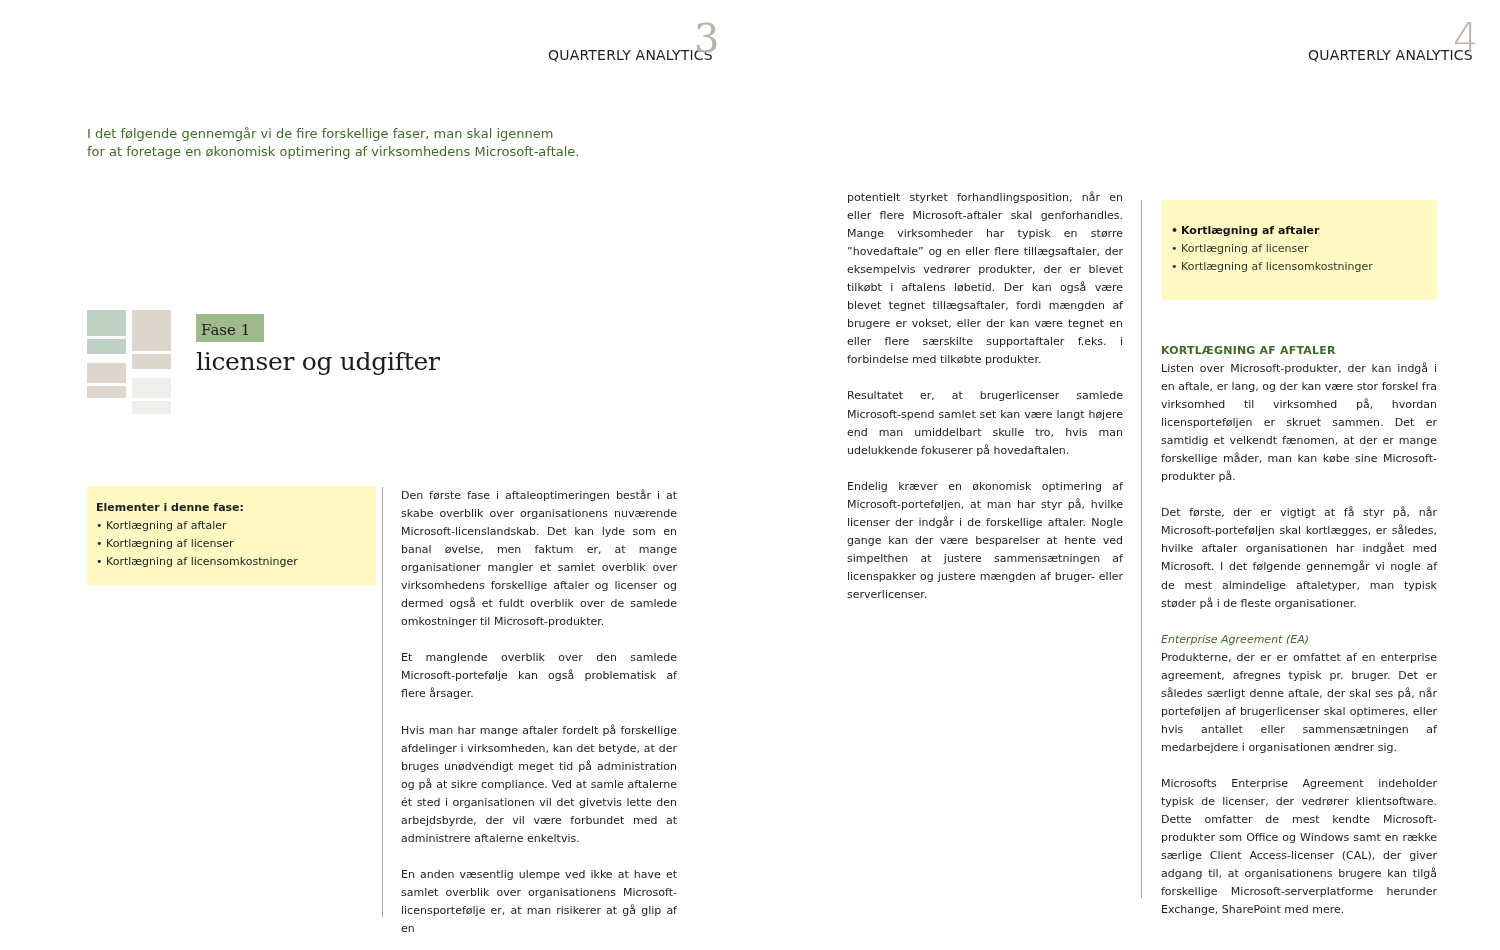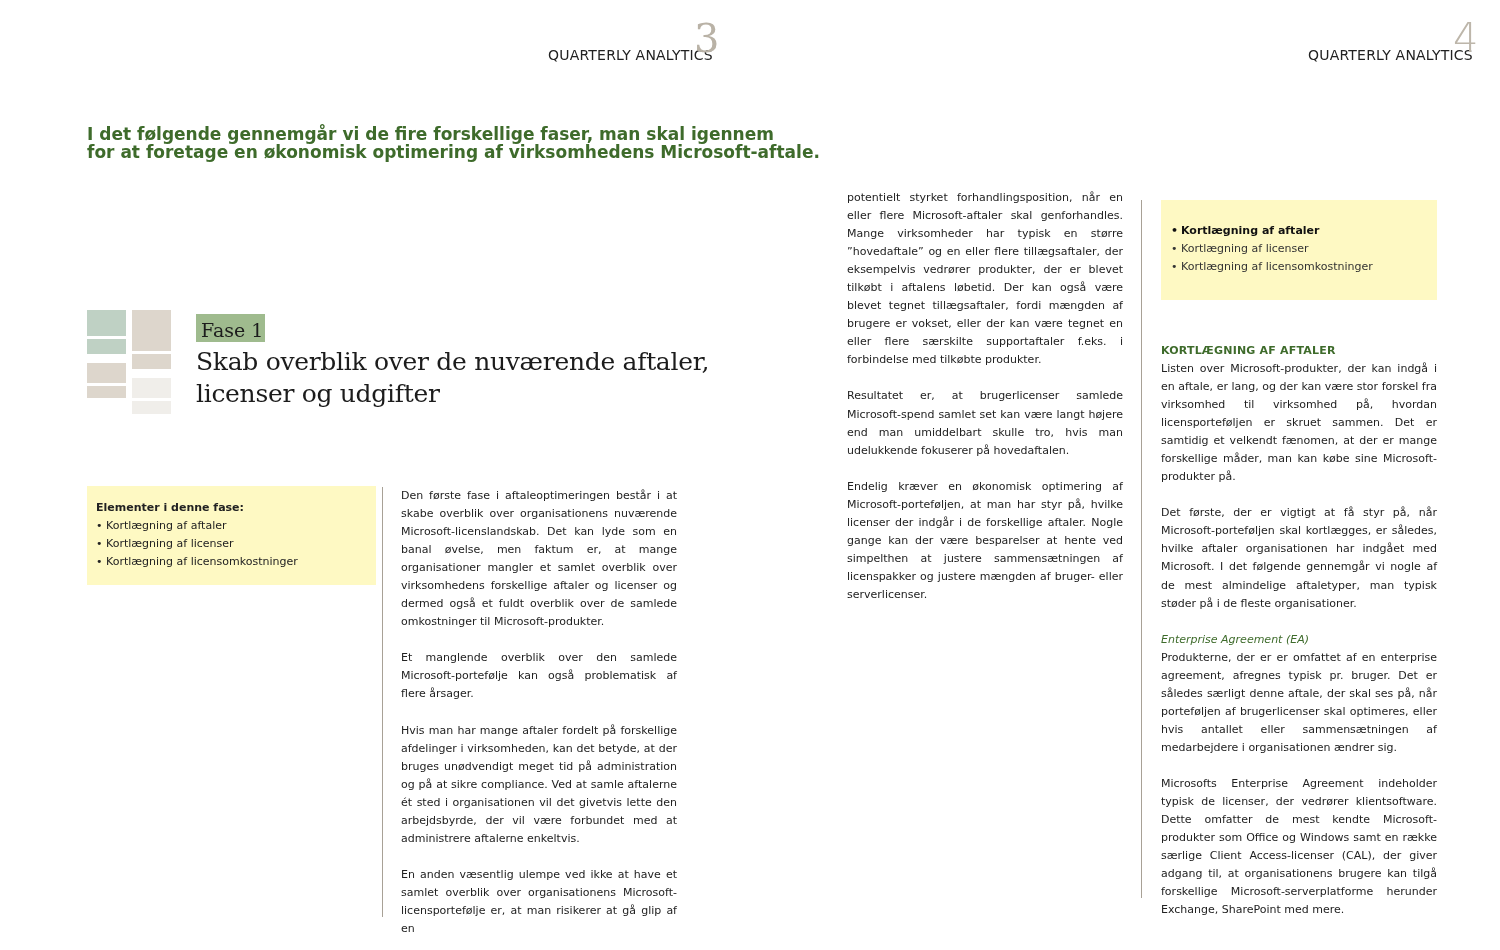--- a/index.html
+++ b/index.html
@@ -13,29 +13,29 @@
       font-family: "DejaVu Sans", sans-serif; font-size: 14px; color: #222;
       letter-spacing: 0.2px; top: 27px; margin-top: 20px;
     }
     .page-num {
       font-family: "DejaVu Serif", serif; font-size: 40px; color: #b9b2a6;
       top: 18px; line-height: 1;
     }
     .page-num.sans { font-family: "DejaVu Sans", sans-serif; font-weight: 300; color: #bdb6aa; }
     .intro {
       left: 87px; top: 125px; width: 520px;
-      font-size: 17px; font-weight: bold; color: #3e6b2b; line-height: 18px;
+      font-size: 13px; font-weight: normal; color: #3e6b2b; line-height: 18px;
     }
     .intro div { white-space: nowrap; }
     .logo-block { background: #bfd1c4; }
     .logo-block.beige { background: #ddd6cc; }
     .logo-block.light { background: #f0eeea; }
     .fase-label {
-      left: 196px; top: 314px; height: 28px; padding: 0 2px 0 5px;
-      background: #9fbb8e; font-family: "DejaVu Serif", serif; font-size: 19px;
+      left: 196px; top: 314px; height: 28px; padding: 0 14px 0 5px;
+      background: #9fbb8e; font-family: "DejaVu Serif", serif; font-size: 15px;
       line-height: 32px; color: #1c1c1c;
     }
     .headline {
       left: 196px; top: 346px; width: 520px;
       font-family: "DejaVu Serif", serif; font-size: 25px; line-height: 32px; color: #1c1c1c;
       letter-spacing: -0.3px;
     }
     .box {
       background: #fef9c3; font-size: 11px; line-height: 18px; color: #222;
     }
@@ -73,21 +73,20 @@
   <div class="abs logo-block beige" style="left:0; top:53px; width:39px; height:20px;"></div>
   <div class="abs logo-block beige" style="left:0; top:76px; width:39px; height:12px;"></div>
   <div class="abs logo-block beige" style="left:45px; top:0; width:39px; height:41px;"></div>
   <div class="abs logo-block beige" style="left:45px; top:44px; width:39px; height:15px;"></div>
   <div class="abs logo-block light" style="left:45px; top:68px; width:39px; height:20px;"></div>
   <div class="abs logo-block light" style="left:45px; top:91px; width:39px; height:13px;"></div>
 </div>
 
 <div class="abs fase-label">Fase 1</div>
 <div class="abs headline">
-  <div>Skab overblik over de nuværende aftaler,</div>
   <div>licenser og udgifter</div>
 </div>
 
 <div class="abs box" style="left:87px; top:486px; width:258px; height:81px; padding:13px 22px 5px 9px;">
   <div class="box-title">Elementer i denne fase:</div>
   <div><span class="bullet">•</span><span>Kortlægning af aftaler</span></div>
   <div><span class="bullet">•</span><span>Kortlægning af licenser</span></div>
   <div><span class="bullet">•</span><span>Kortlægning af licensomkostninger</span></div>
 </div>
 

